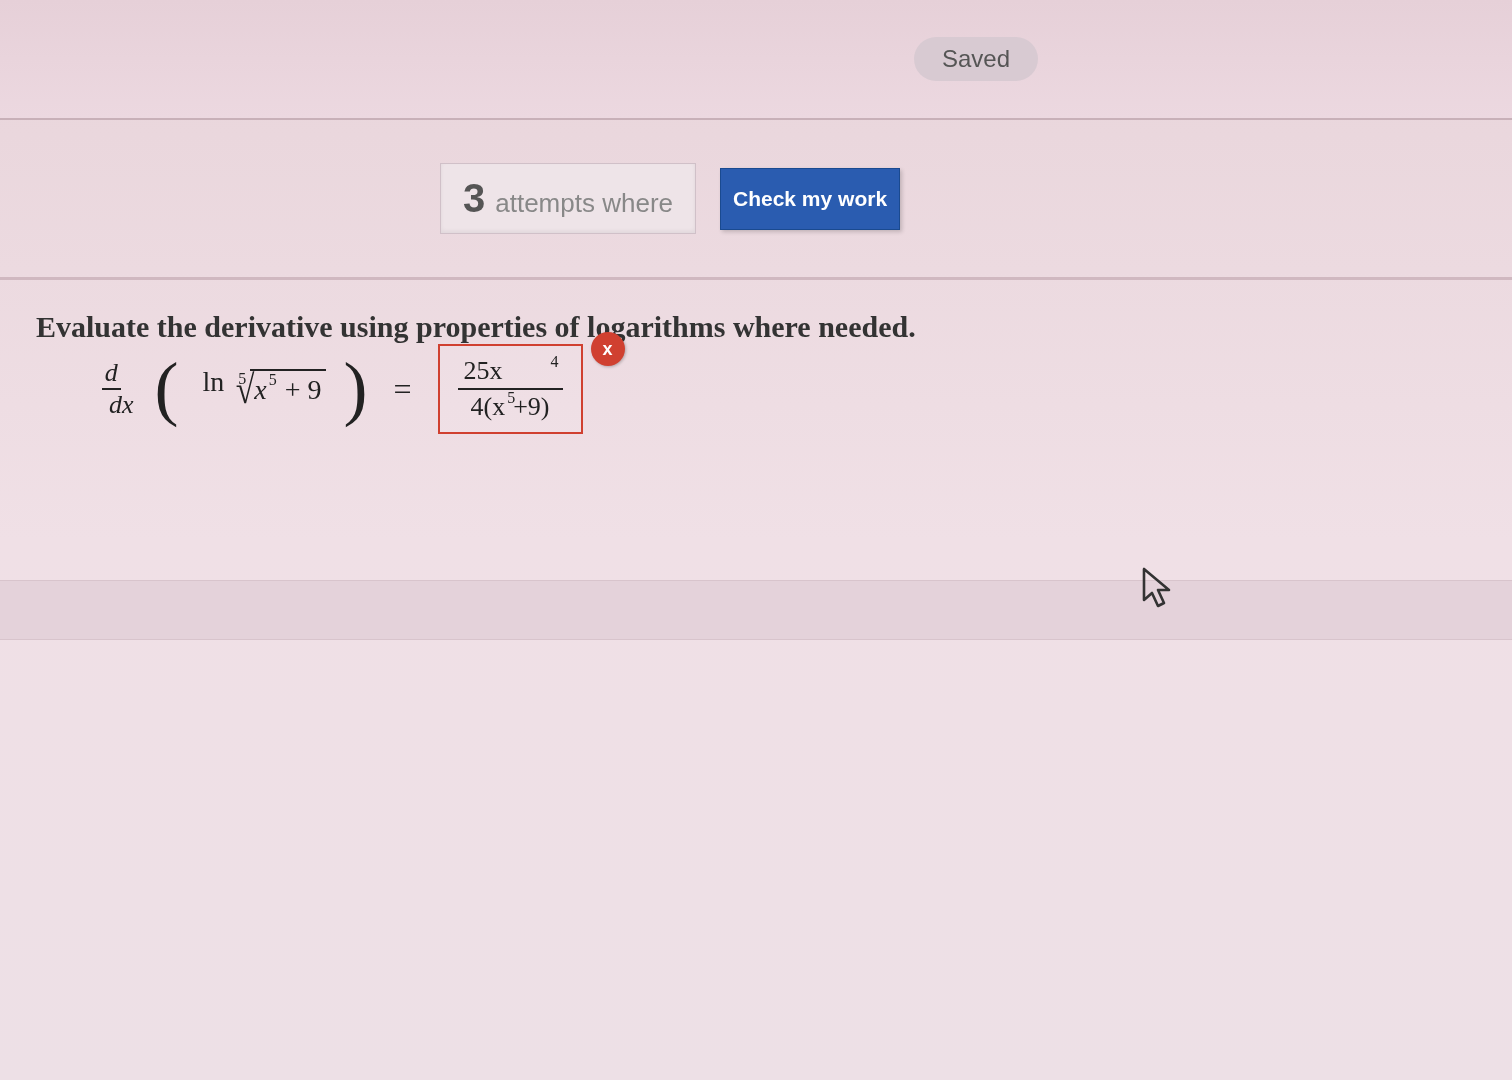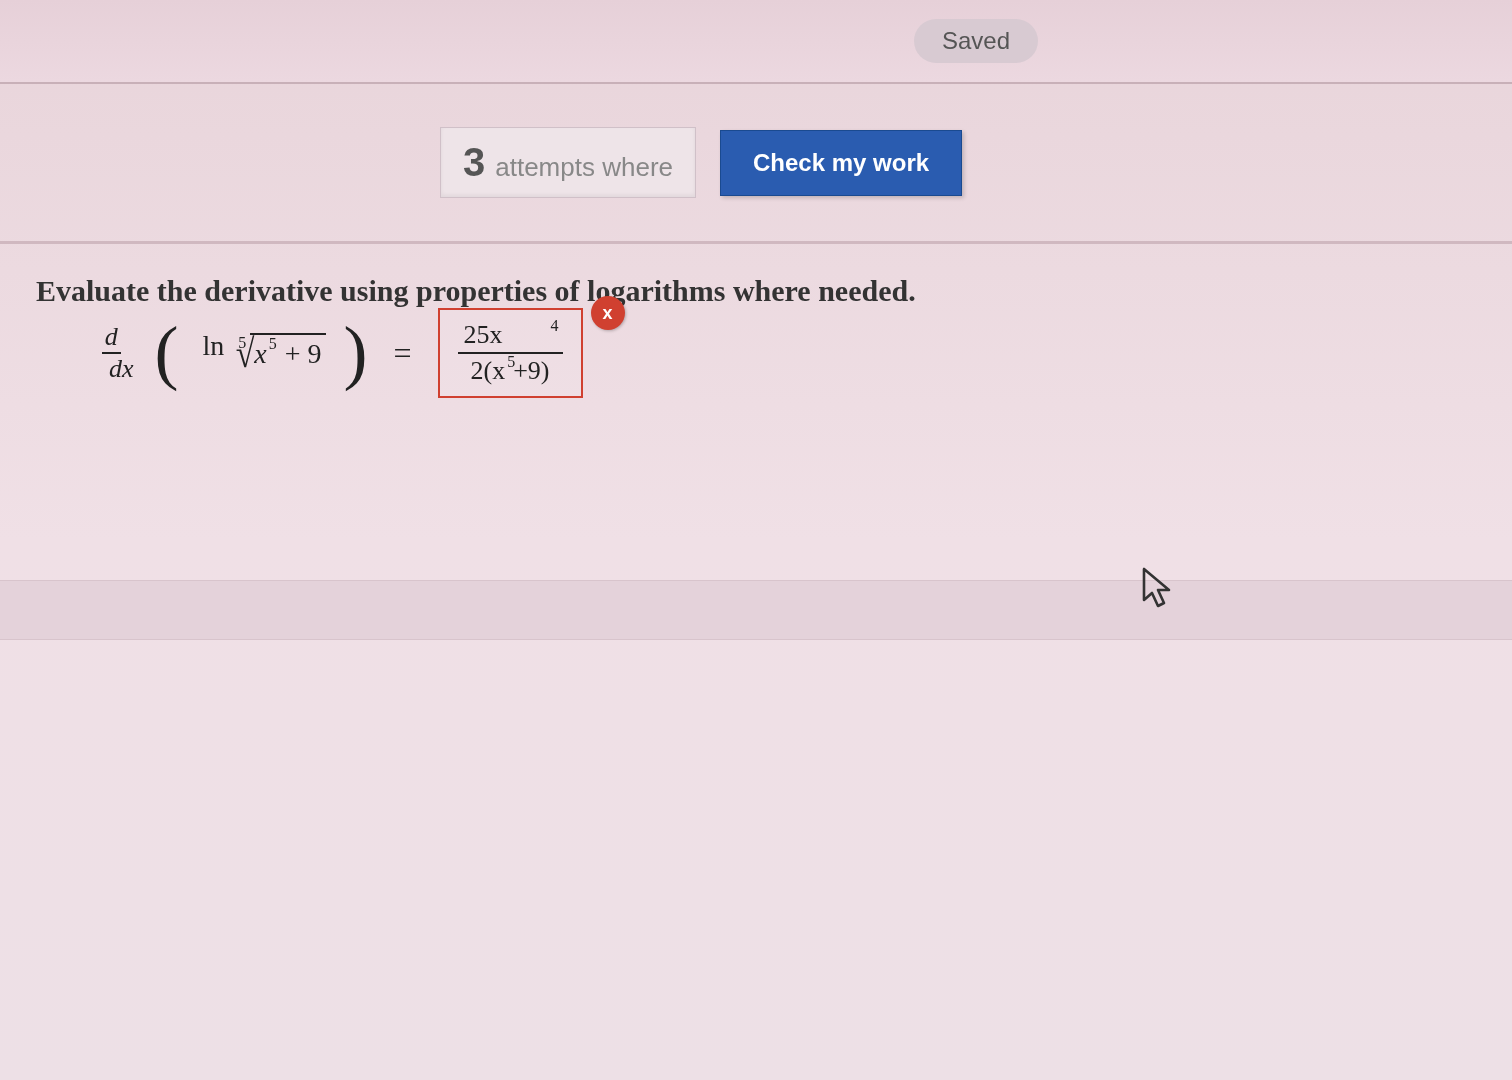--- a/index.html
+++ b/index.html
@@ -5,21 +5,21 @@
     * { box-sizing: border-box; margin: 0; padding: 0; }
     body {
       font-family: Georgia, 'Times New Roman', serif;
       background: linear-gradient(180deg, #e8d4da 0%, #f0e0e6 50%, #ede0e6 100%);
       width: 1512px;
       height: 1080px;
       position: relative;
       overflow: hidden;
     }
     .top-bar {
-      height: 84px;
+      height: 120px;
       background: linear-gradient(180deg, #e6d0d8 0%, #ecd8e0 100%);
       border-bottom: 2px solid #c8b0b8;
       display: flex;
       align-items: center;
       justify-content: center;
       padding-left: 440px;
     }
     .saved-badge {
       background: #d8cad2;
       color: #555;
@@ -52,23 +52,23 @@
     }
     .attempts-number {
       font-size: 40px;
       font-weight: bold;
       color: #555;
     }
     .check-button {
       background: #2a5cb0;
       color: #fff;
       border: 1px solid #1a4a90;
-      padding: 18px 32px;
-      font-family: Arial, sans-serif;
-      font-size: 24px;
+      padding: 18px 12px;
+      font-family: Arial, sans-serif;
+      font-size: 21px;
       font-weight: bold;
       cursor: pointer;
       box-shadow: 2px 2px 4px rgba(0,0,0,0.18);
     }
     .question-area {
       padding: 30px 36px;
       position: relative;
     }
     .question-text {
       font-family: Georgia, 'Times New Roman', serif;
@@ -203,21 +203,21 @@
     <span class="rparen">)</span>
     <span class="equals">=</span>
 
     <div class="answer-box">
       <div class="ans-frac">
         <div class="ans-num">
           <span>25x</span>
           <span class="sup-sm">4</span>
         </div>
         <div class="ans-den">
-          <span>2(x</span>
+          <span>4(x</span>
           <span class="sup-sm">5</span>
           <span>+9)</span>
         </div>
       </div>
       <div class="wrong-badge">x</div>
     </div>
   </div>
 </div>
 
 <div class="divider-band"></div>

